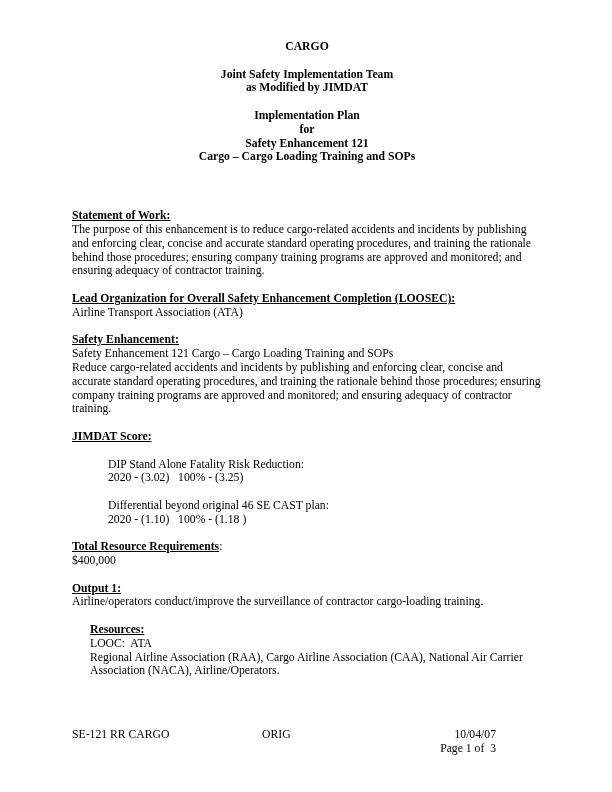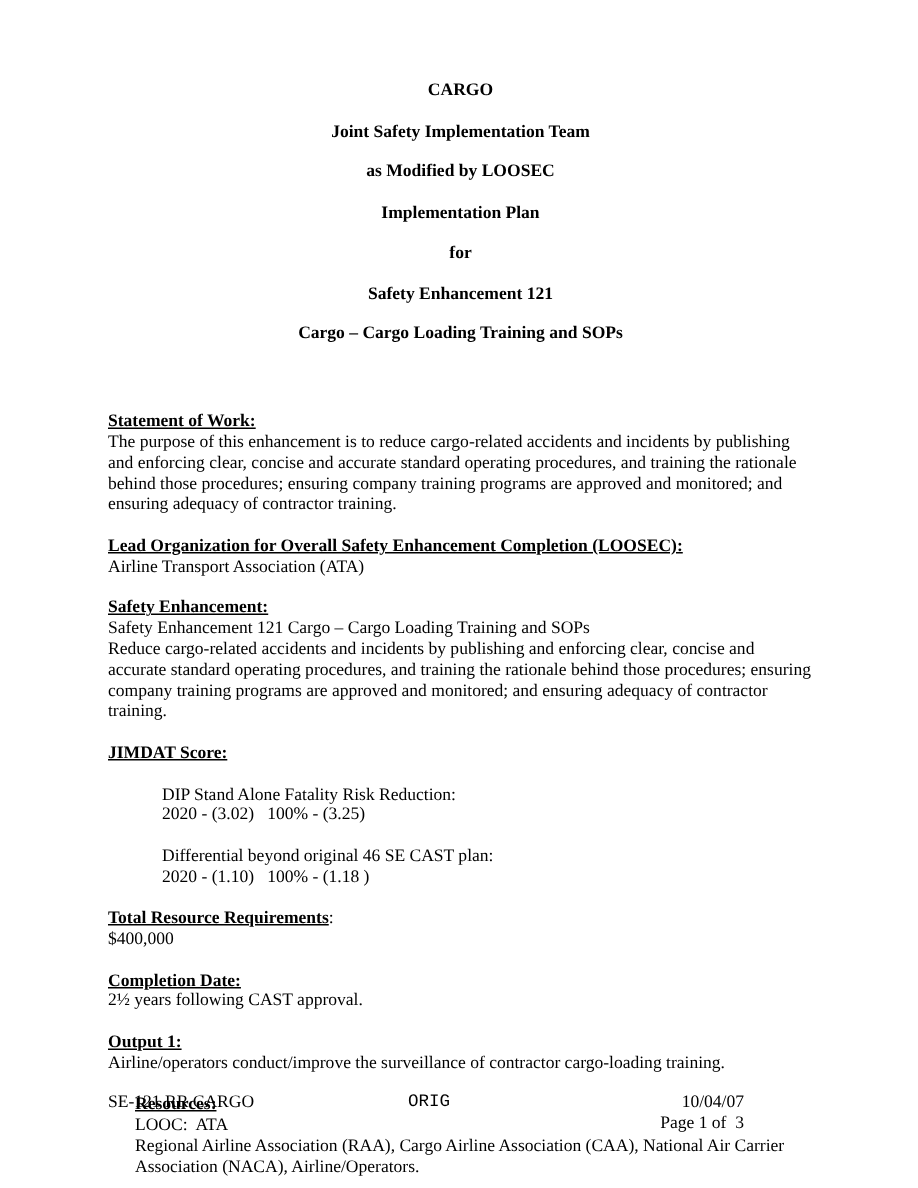--- a/index.html
+++ b/index.html
@@ -18,21 +18,21 @@
     color: #000000;
     overflow: hidden;
     margin: 0 auto;
   }
   .content {
     position: absolute;
     left: 72px;
     top: 40px;
     width: 470px;
   }
-  .center { text-align: center; margin-top: 13px; }
+  .center { text-align: center; }
   .bold { font-weight: bold; }
   .hd {
     font-weight: bold;
     text-decoration: underline;
   }
   .mt1 { margin-top: 13.8px; }  
   .mt2 { margin-top: 45px; }  
   .ind18 { margin-left: 18px; }
   .ind36 { margin-left: 36px; }
   .pre { white-space: pre-wrap; }
@@ -43,41 +43,40 @@
     width: 530px;
     height: 30px;
   }
   .footer-left {
     position: absolute;
     left: 72px;
     top: 0;
   }
   .footer-center {
     position: absolute;
-    left: 272px;
+    left: 262px;
     top: 0;
-    font-family: Liberation Mono, monospace;
   }
   .footer-right {
     position: absolute;
     left: 438px;
     top: 0;
     width: 58px;
     text-align: right;
   }
 </style>
 </head>
 <body>
 
 <div class="page">
   <div class="content">
 
     <div class="center bold">CARGO</div>
     <div class="center bold mt1">Joint Safety Implementation Team</div>
-    <div class="center bold">as Modified by LOOSEC</div>
+    <div class="center bold">as Modified by JIMDAT</div>
     <div class="center bold mt1">Implementation Plan</div>
     <div class="center bold">for</div>
     <div class="center bold">Safety Enhancement 121</div>
     <div class="center bold">Cargo – Cargo Loading Training and SOPs</div>
 
     <div class="mt2">
       <div><span class="hd">Statement of Work:</span></div>
       <div>The purpose of this enhancement is to reduce cargo-related accidents and incidents by publishing and enforcing clear, concise and accurate standard operating procedures, and training the rationale behind those procedures; ensuring company training programs are approved and monitored; and ensuring adequacy of contractor training.</div>
     </div>
 
@@ -98,24 +97,20 @@
       <div class="ind36 pre">2020 - (3.02)   100% - (3.25)</div>
       <div class="ind36 mt1">Differential beyond original 46 SE CAST plan:</div>
       <div class="ind36 pre">2020 - (1.10)   100% - (1.18 )</div>
     </div>
 
     <div class="mt1">
       <div><span class="hd">Total Resource Requirements</span><span>:</span></div>
       <div>$400,000</div>
     </div>
 
-    <div class="mt1">
-      <div><span class="hd">Completion Date:</span></div>
-      <div>2½ years following CAST approval.</div>
-    </div>
 
     <div class="mt1">
       <div><span class="hd">Output 1:</span></div>
       <div>Airline/operators conduct/improve the surveillance of contractor cargo-loading training.</div>
       <div class="ind18 mt1"><span class="hd">Resources:</span></div>
       <div class="ind18 pre">LOOC:  ATA</div>
       <div class="ind18">Regional Airline Association (RAA), Cargo Airline Association (CAA), National Air Carrier Association (NACA), Airline/Operators.</div>
     </div>
 
   </div>

